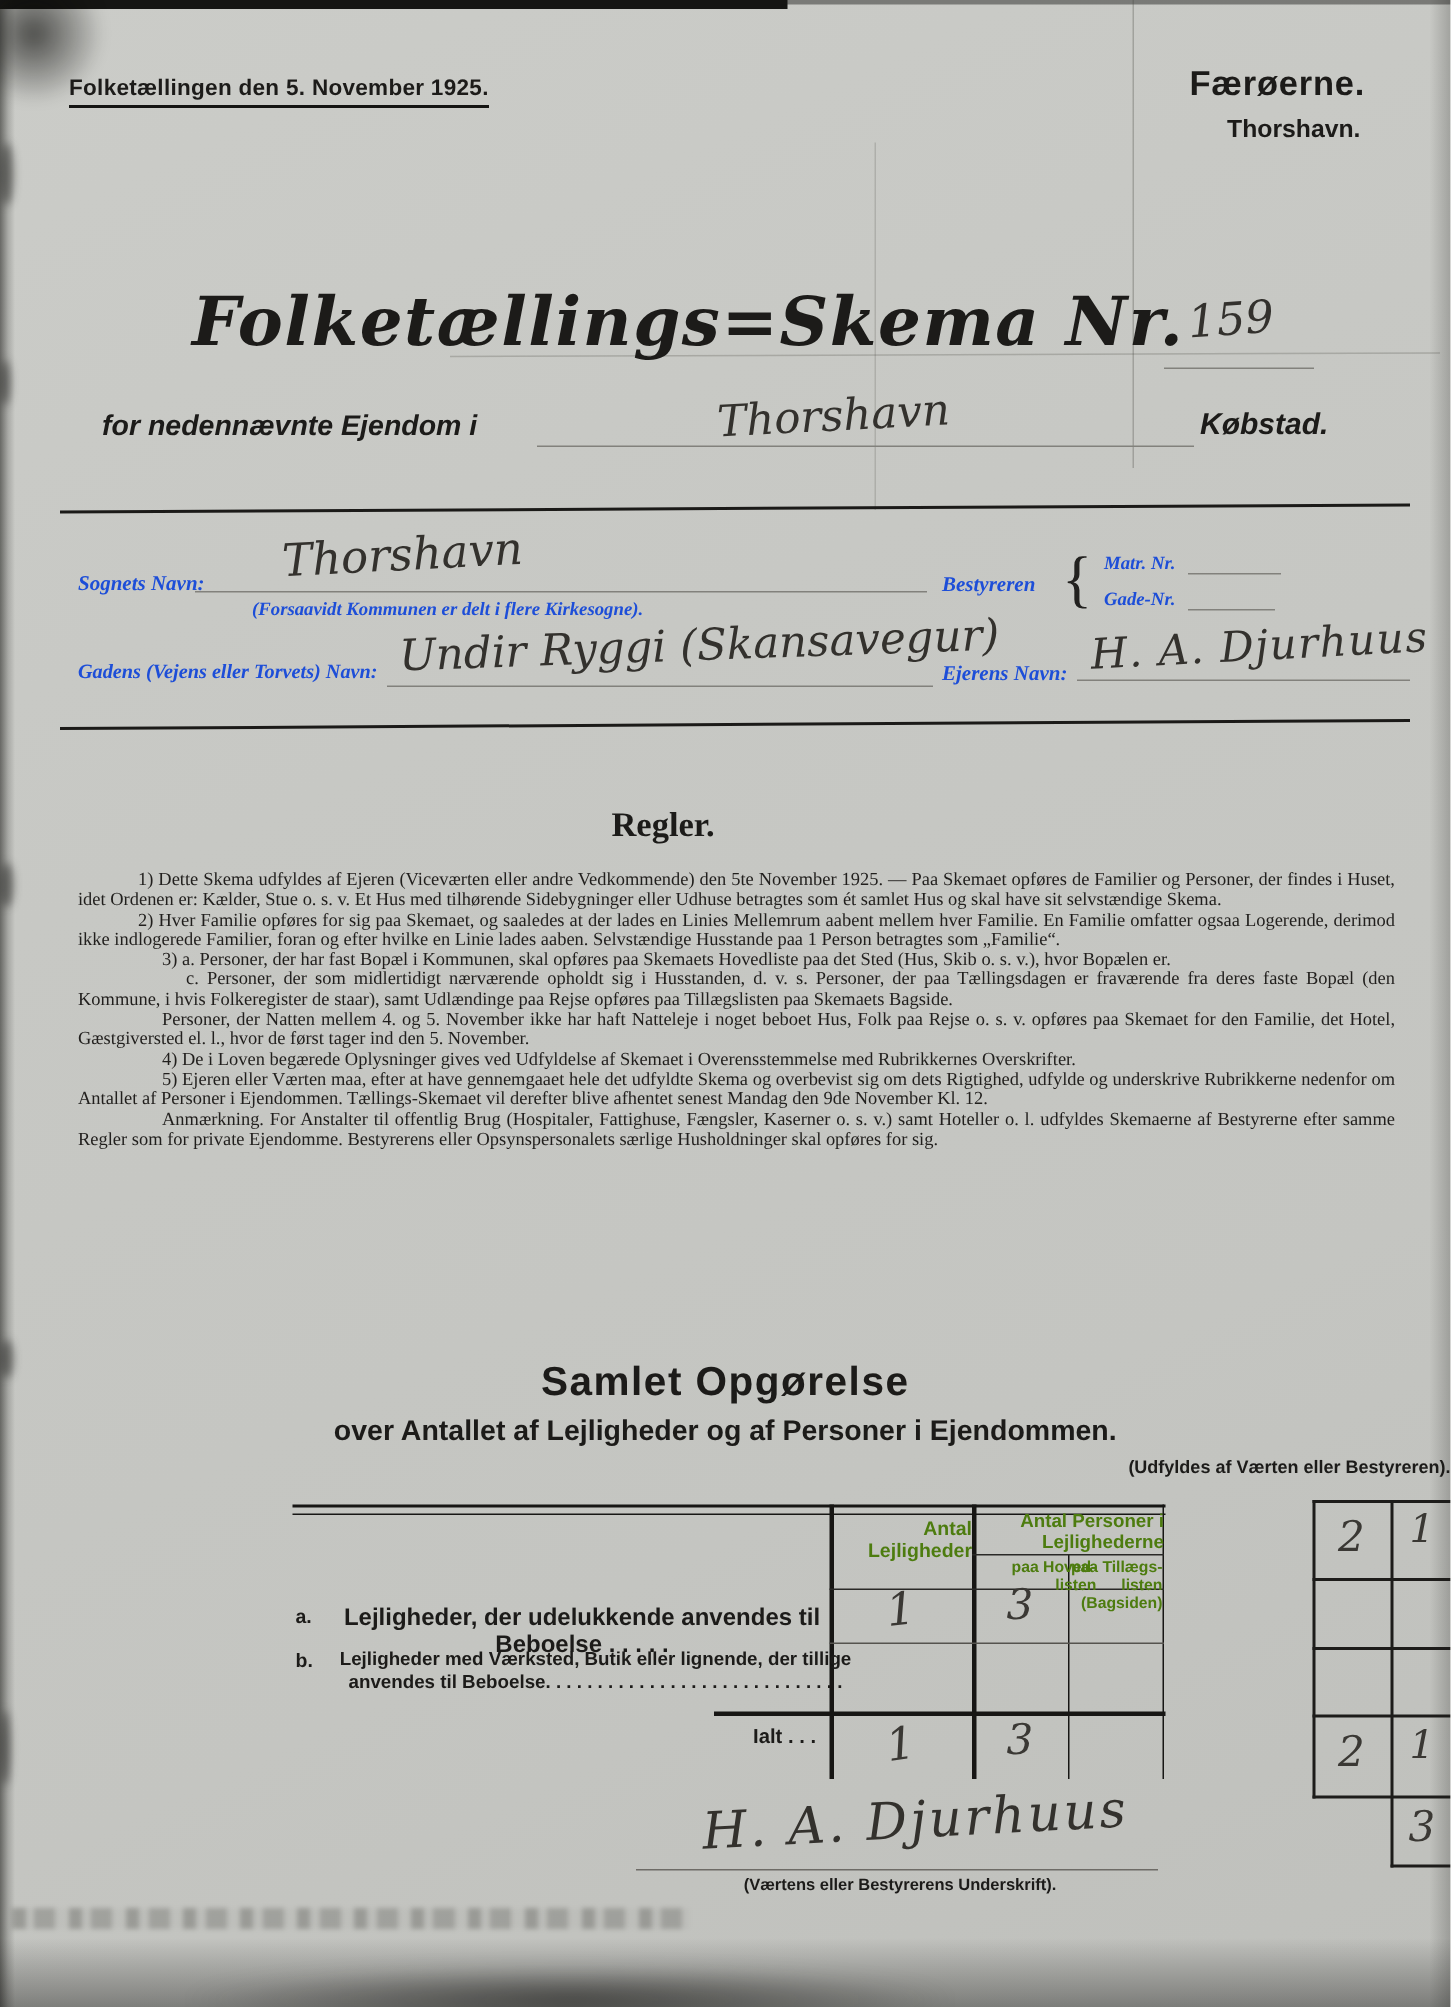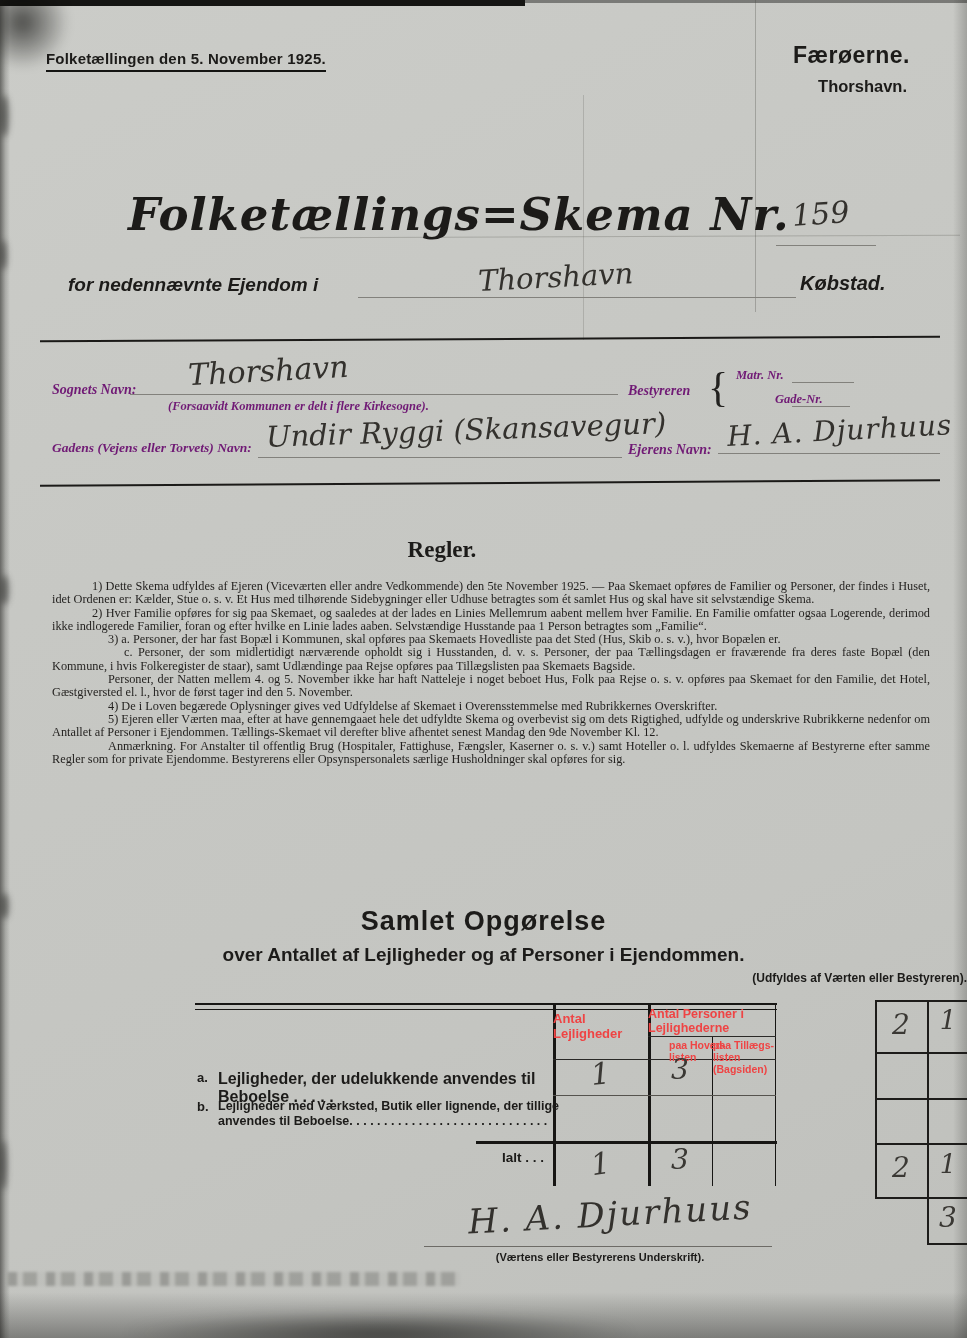--- a/index.html
+++ b/index.html
@@ -22,22 +22,22 @@
   .art-bottom-shadow{left:0;bottom:0;width:967px;height:46px;
     background:linear-gradient(0deg,rgba(22,22,20,.4),transparent);}
   .art-bottom-blob{left:120px;bottom:-18px;width:520px;height:46px;border-radius:50%;
     background:radial-gradient(ellipse,rgba(12,12,10,.55),transparent 70%);filter:blur(6px);}
   .art-bleed-text{left:8px;top:1272px;width:452px;height:14px;opacity:.65;filter:blur(1.6px);
     background:repeating-linear-gradient(90deg,rgba(55,55,50,.45) 0 9px,rgba(55,55,50,.07) 9px 15px,rgba(55,55,50,.38) 15px 29px,rgba(55,55,50,.05) 29px 38px);}
   .art-fold-v1{left:755px;top:0;width:1px;height:312px;background:rgba(70,70,64,.3);}
   .art-fold-v2{left:583px;top:95px;width:1px;height:245px;background:rgba(70,70,64,.2);}
   .art-fold-h1{left:300px;top:236px;width:660px;height:1px;background:rgba(70,70,64,.25);transform:rotate(-0.2deg);}
   
-  .sans-b{font-family:"Liberation Sans",sans-serif;font-weight:bold;}
-  .lbl{font-family:"Liberation Serif",serif;font-weight:bold;font-style:italic;color:#701a75;}
+  .sans-b{font-family:"Liberation Sans",sans-serif;font-weight:bold;text-align:center;}
+  .lbl{font-family:"Liberation Serif",serif;font-weight:bold;font-style:italic;color:#1d4ed8;}
   .hand{font-family:"DejaVu Serif",serif;font-style:italic;color:#33312d;white-space:nowrap;}
   .rule-line{background:#1b1a18;height:2px;}
   .thin-line{background:#82817c;height:1px;}
   
   #census-line{left:46px;top:50px;font-size:15px;border-bottom:2.5px solid #141412;padding-bottom:3px;letter-spacing:.2px;}
   #region{right:57px;top:42px;font-size:23px;letter-spacing:.5px;}
   #town{right:60px;top:77px;font-size:16.5px;}
   
   #main-title{left:128px;top:188px;font-family:"DejaVu Serif",serif;font-weight:bold;font-style:italic;
     font-size:45px;letter-spacing:1px;white-space:nowrap;}
@@ -51,21 +51,21 @@
   #hr1{left:40px;top:338px;width:900px;transform:rotate(-0.3deg);}
   
   #parish-label{left:52px;top:382px;font-size:14px;}
   #parish-value{left:188px;top:353px;font-size:30px;transform:rotate(-3deg);}
   #parish-line{left:130px;top:394px;width:488px;}
   #parish-note{left:168px;top:399px;font-size:12.5px;}
   #ejd-label{left:628px;top:383px;font-size:14px;}
   #ejd-brace{left:708px;top:363px;font-family:"Liberation Serif",serif;font-size:42px;font-weight:normal;color:#22211f;}
   #matr-label{left:736px;top:368px;font-size:12.5px;}
   #matr-line{left:792px;top:382px;width:62px;}
-  #gadenr-label{left:736px;top:392px;font-size:12.5px;margin-left:39px;}
+  #gadenr-label{left:736px;top:392px;font-size:12.5px;}
   #gadenr-line{left:792px;top:406px;width:58px;}
   #street-label{left:52px;top:440px;font-size:13.5px;}
   #street-value{left:266px;top:413px;font-size:29px;transform:rotate(-2deg);}
   #street-line{left:258px;top:457px;width:364px;}
   #owner-label{left:628px;top:442px;font-size:14px;}
   #owner-value{left:727px;top:414px;font-size:28px;transform:rotate(-3deg);letter-spacing:1px;}
   #owner-line{left:718px;top:453px;width:222px;}
   #hr2{left:40px;top:482px;width:900px;transform:rotate(-0.35deg);}
   
   #rules-heading{left:0;top:537px;width:884px;text-align:center;font-family:"Liberation Serif",serif;
@@ -85,21 +85,21 @@
   .vline{background:#171614;}
   #v1{left:553px;top:1003px;width:3px;height:183px;}
   #v2{left:648px;top:1003px;width:3px;height:183px;}
   #v3{left:712px;top:1036px;width:1px;height:150px;}
   #v4{left:775px;top:1003px;width:1px;height:183px;}
   #h-sub{left:648px;top:1036px;width:128px;height:1px;background:#2a2927;}
   #h-hdrbot{left:553px;top:1059px;width:223px;height:1px;background:#2a2927;}
   #h-rowa{left:553px;top:1095px;width:223px;height:1px;background:#55534e;}
   #h-total{left:476px;top:1141px;width:301px;height:3px;background:#171614;}
   
-  .thead{text-align:left;line-height:1.12;color:#ef4444;}
+  .thead{text-align:right;line-height:1.12;color:#4d7c0f;}
   #th-lejl{left:553px;top:1012px;width:95px;font-size:13px;}
   #th-pers{left:648px;top:1007px;width:128px;font-size:12.5px;}
   #th-hoved{left:649px;top:1040px;width:62px;font-size:10.5px;padding-left:20px;}
   #th-tillaeg{left:713px;top:1040px;width:62px;font-size:10.5px;}
   .rowkey{font-size:13px;}
   #row-a-key{left:197px;top:1070px;}
   #row-a-label{left:218px;top:1070px;width:340px;font-size:16px;}
   #row-b-key{left:197px;top:1099px;}
   #row-b-label{left:218px;top:1099px;width:358px;font-size:12.5px;line-height:1.22;}
   #total-label{left:502px;top:1150px;font-size:13.5px;}

